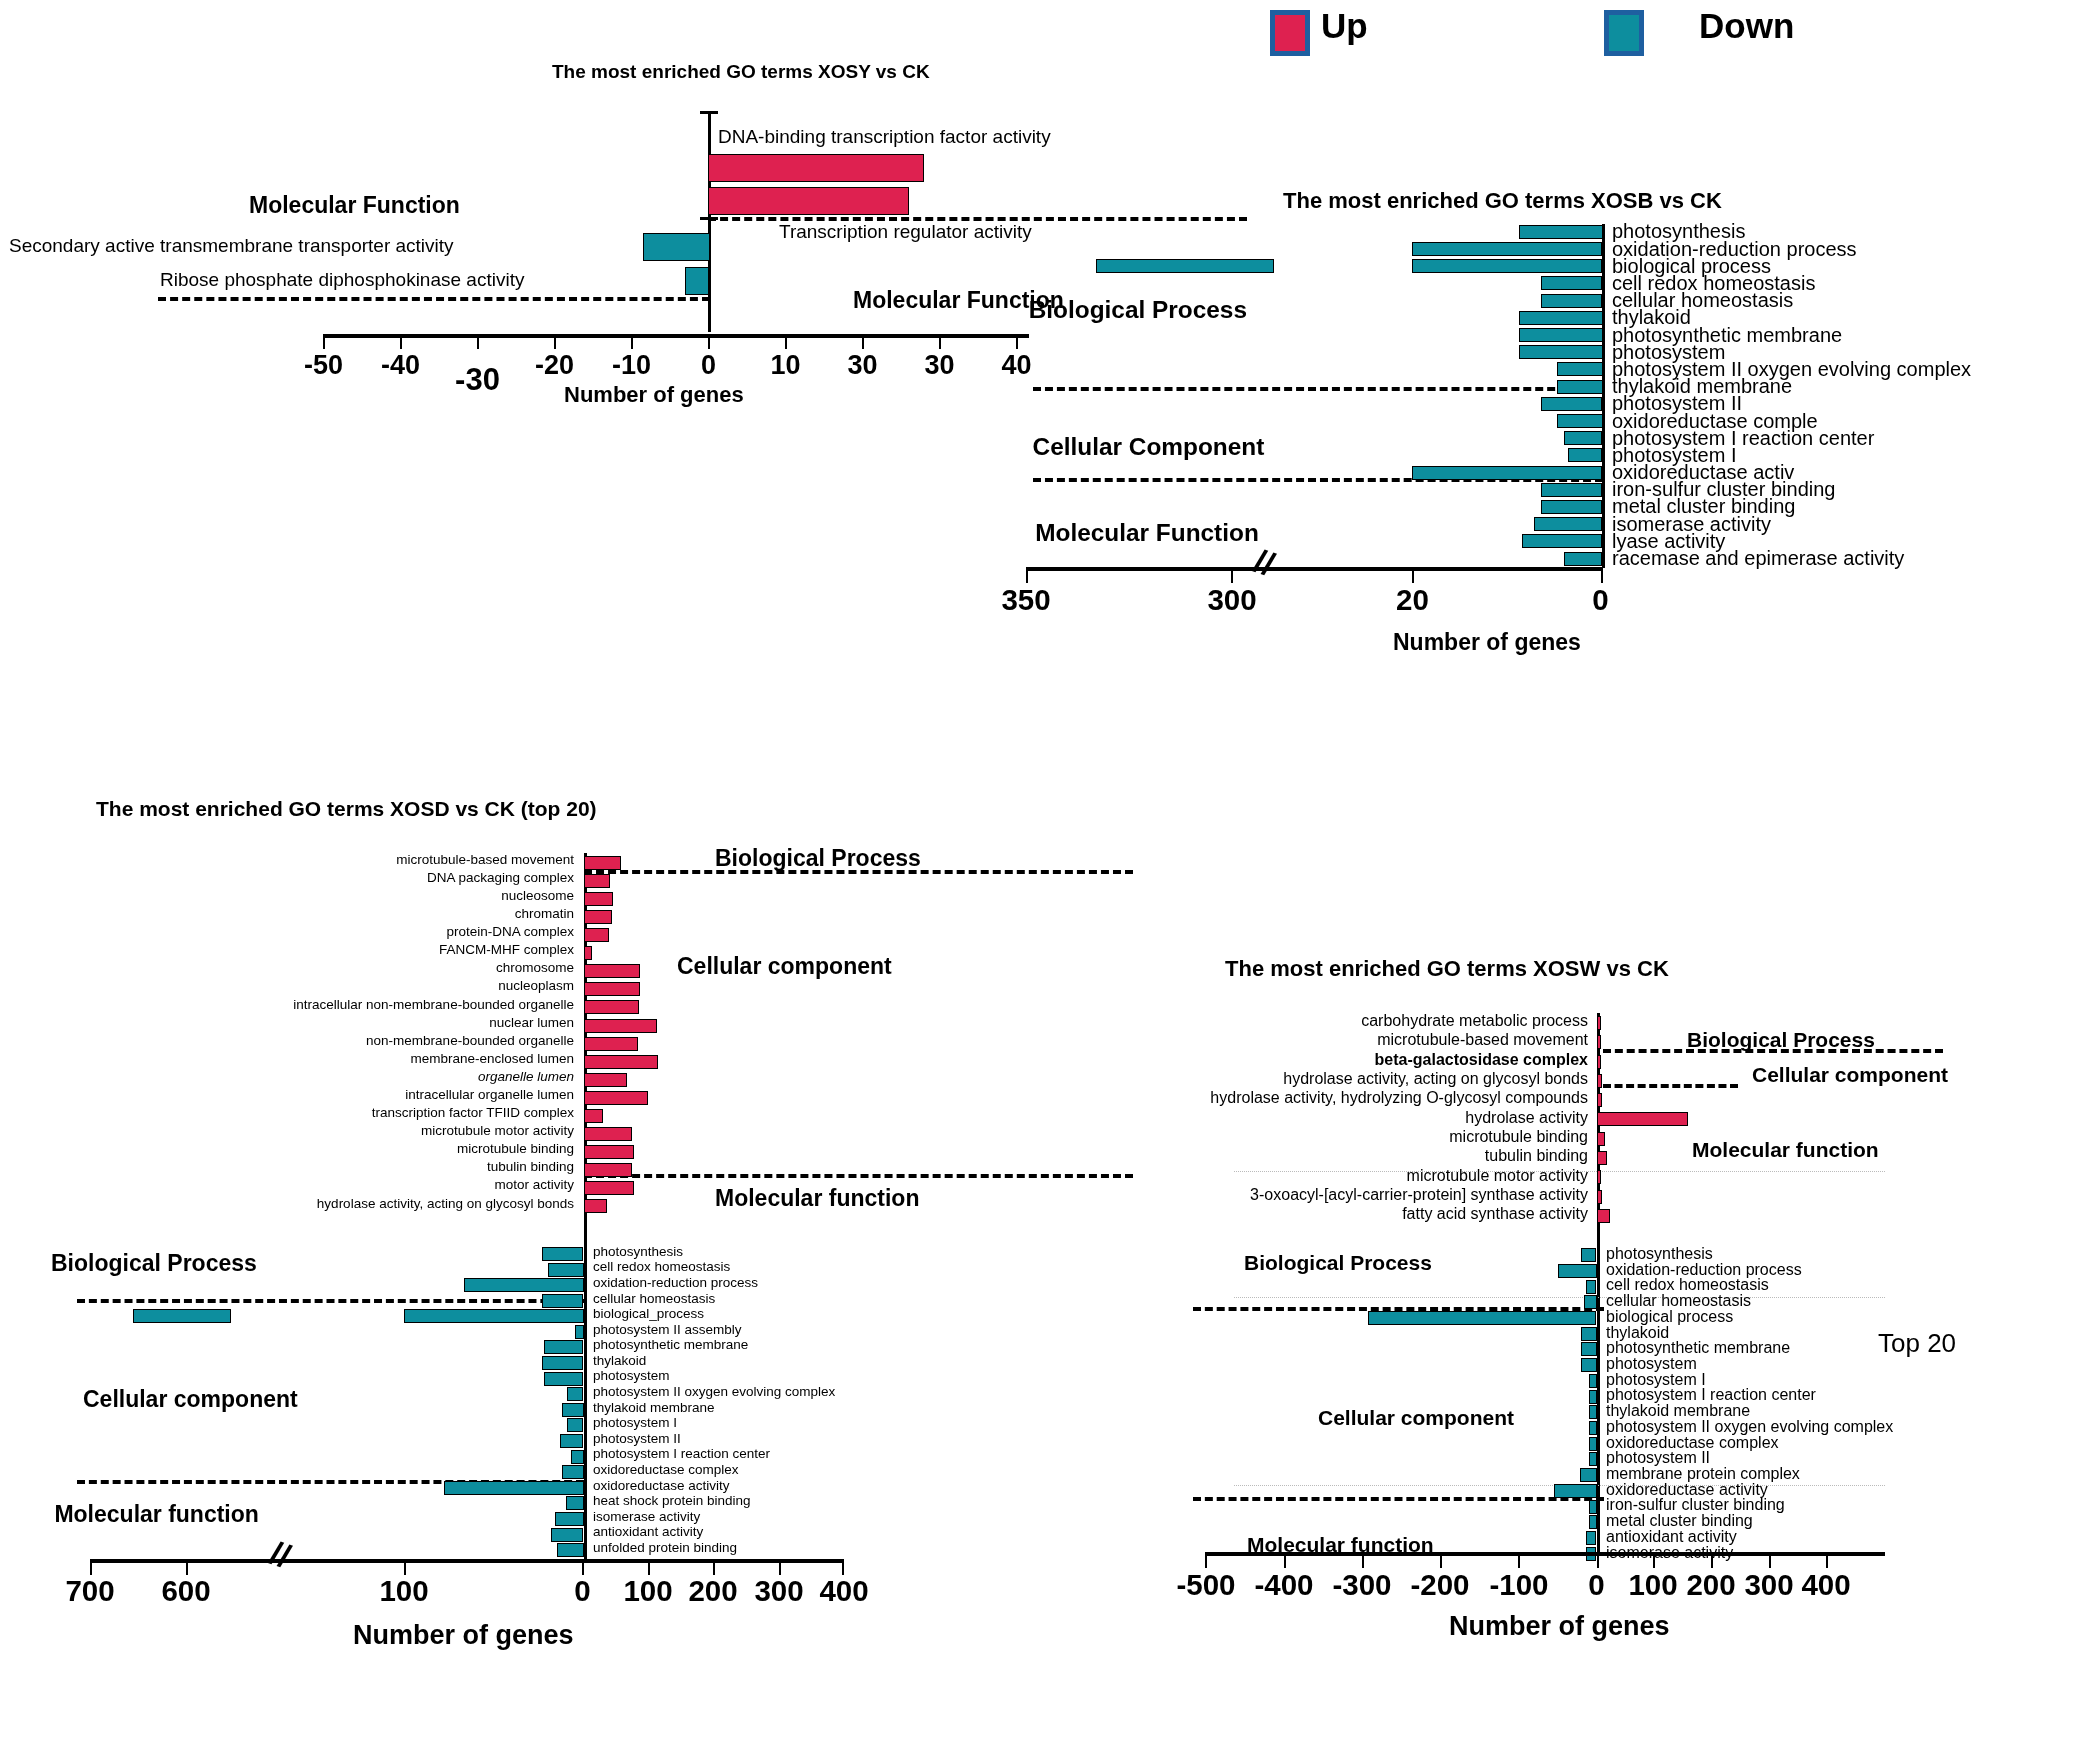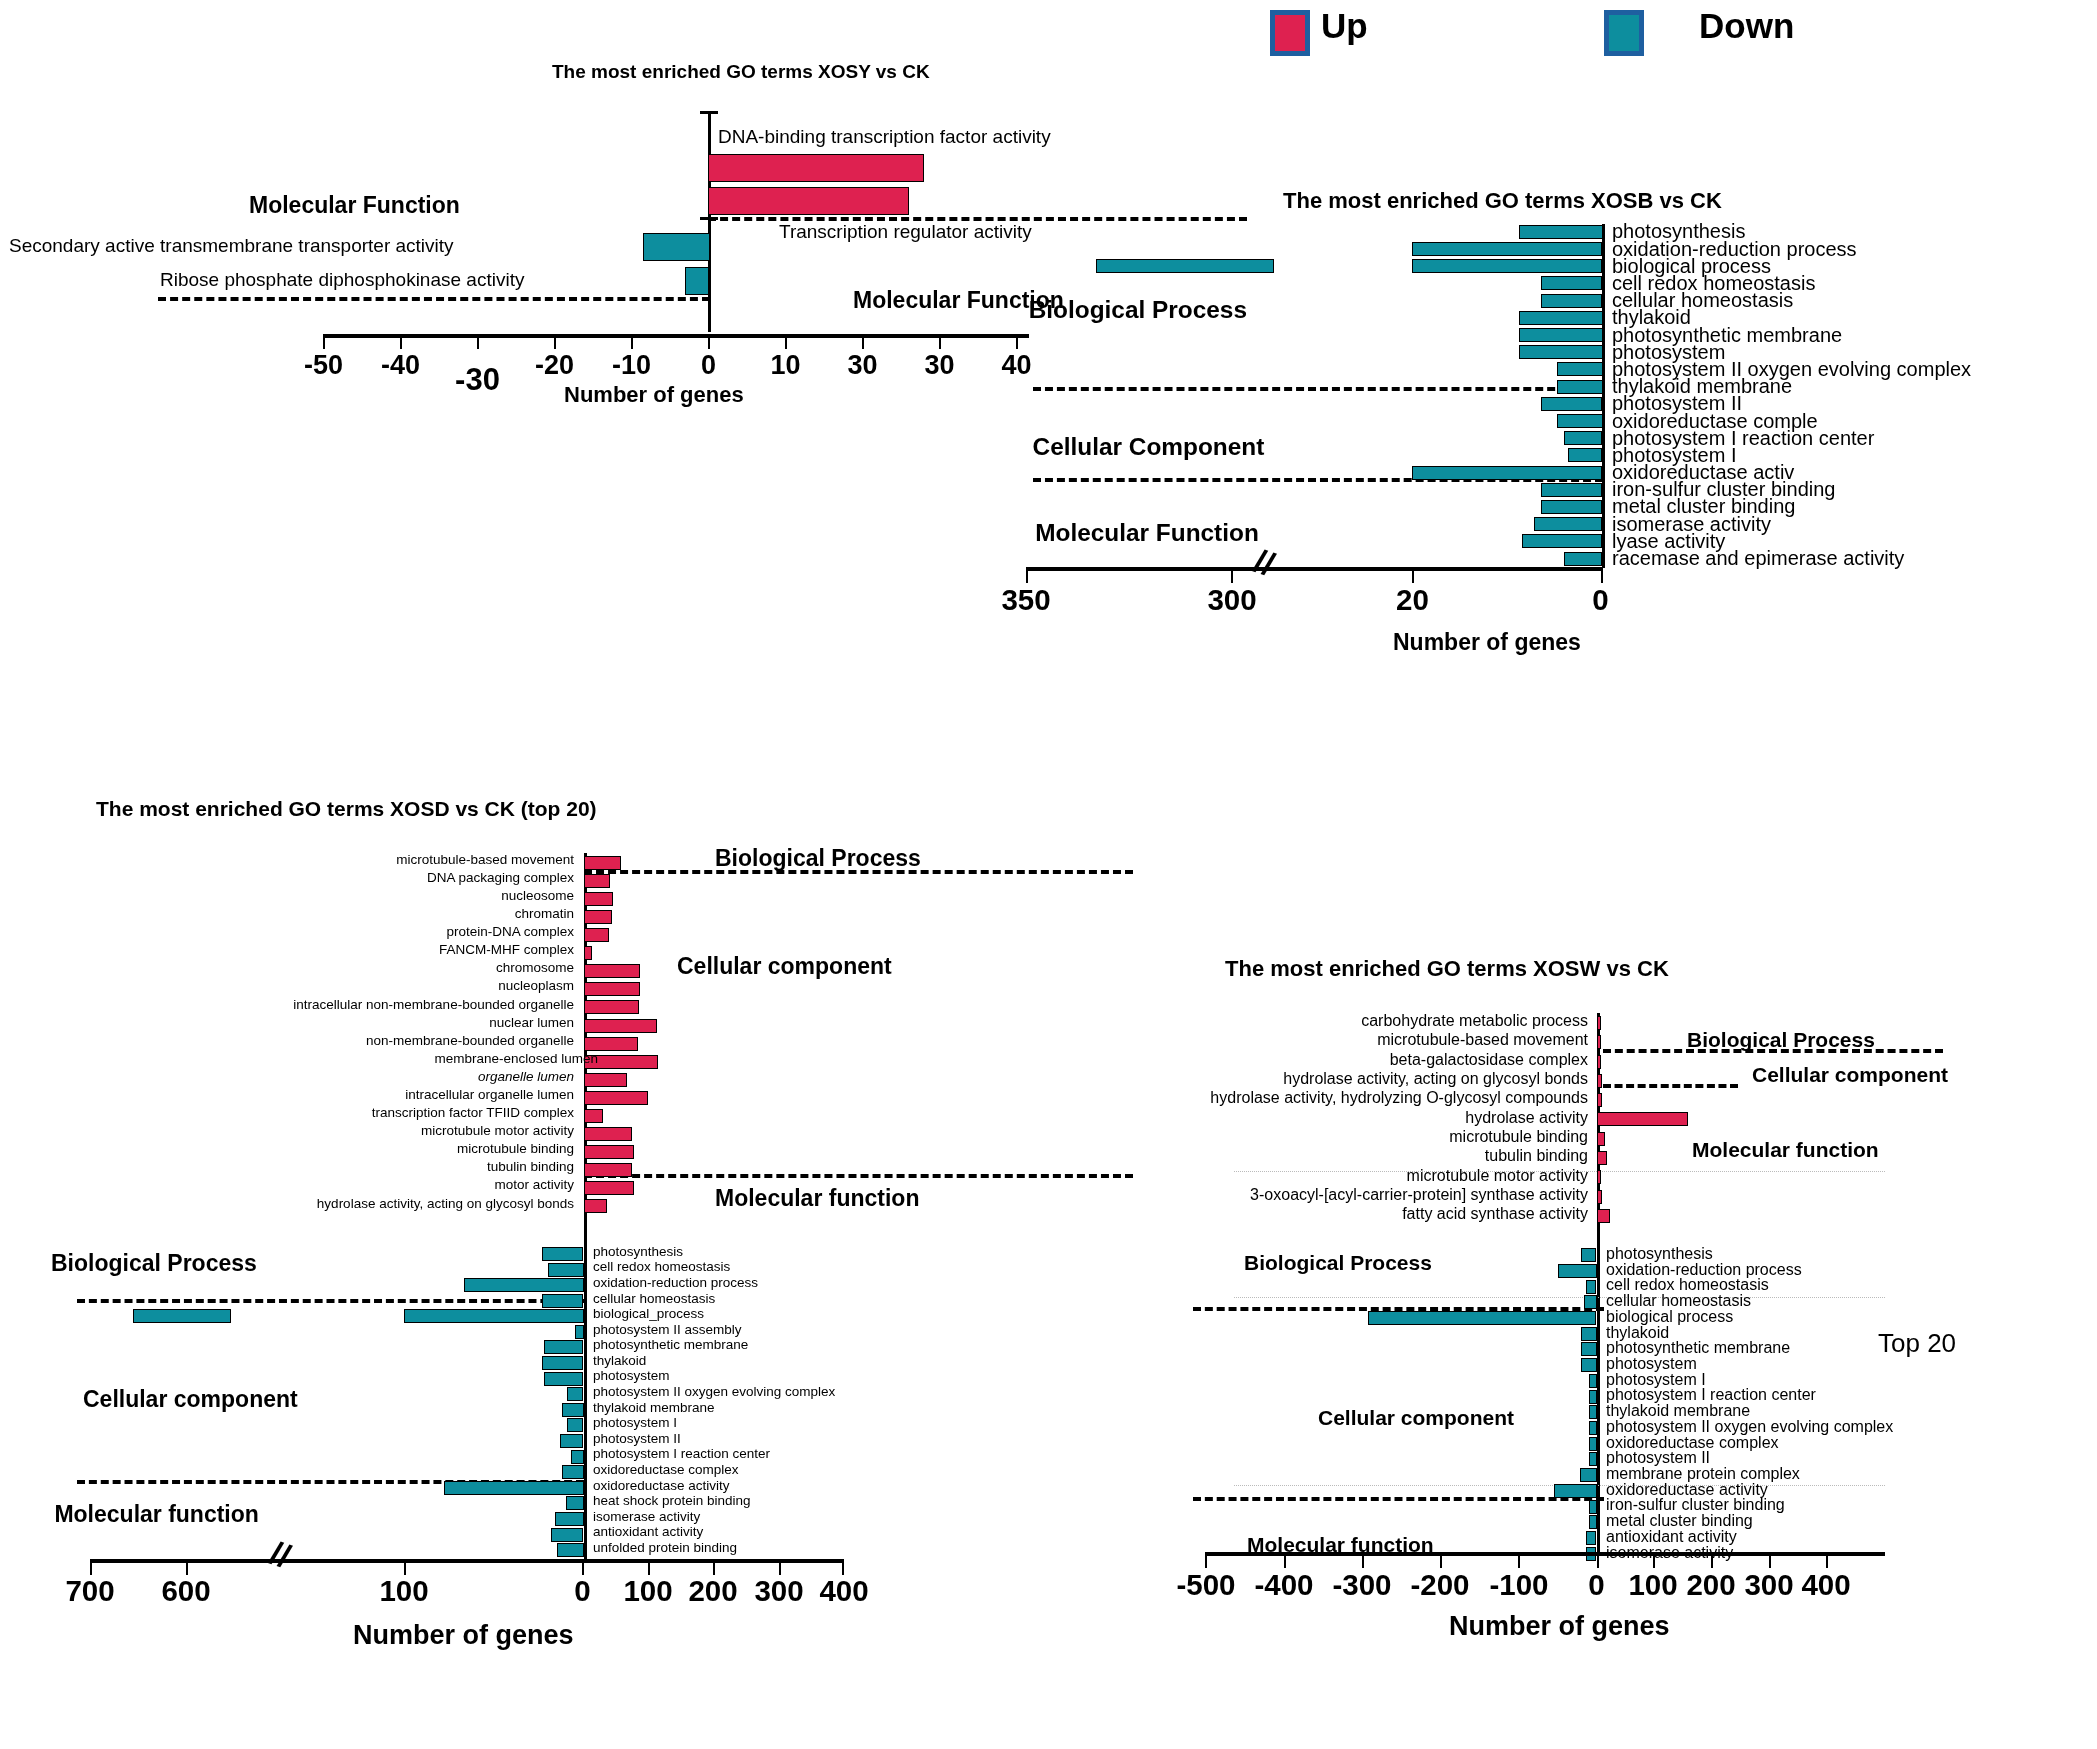--- a/index.html
+++ b/index.html
@@ -201,21 +201,21 @@
       <div class="lbl" style="position: absolute; top: 81px; font-size: 13.5px; right: 529px; text-align: right;">DNA packaging complex</div>
       <div class="lbl" style="position: absolute; top: 99px; font-size: 13.5px; right: 529px; text-align: right;">nucleosome</div>
       <div class="lbl" style="position: absolute; top: 117px; font-size: 13.5px; right: 529px; text-align: right;">chromatin</div>
       <div class="lbl" style="position: absolute; top: 135px; font-size: 13.5px; right: 529px; text-align: right;">protein-DNA complex</div>
       <div class="lbl" style="position: absolute; top: 153px; font-size: 13.5px; right: 529px; text-align: right;">FANCM-MHF complex</div>
       <div class="lbl" style="position: absolute; top: 171px; font-size: 13.5px; right: 529px; text-align: right;">chromosome</div>
       <div class="lbl" style="position: absolute; top: 189px; font-size: 13.5px; right: 529px; text-align: right;">nucleoplasm</div>
       <div class="lbl" style="position: absolute; top: 208px; font-size: 13.5px; right: 529px; text-align: right;">intracellular non-membrane-bounded organelle</div>
       <div class="lbl" style="position: absolute; top: 226px; font-size: 13.5px; right: 529px; text-align: right;">nuclear lumen</div>
       <div class="lbl" style="position: absolute; top: 244px; font-size: 13.5px; right: 529px; text-align: right;">non-membrane-bounded organelle</div>
-      <div class="lbl" style="position: absolute; top: 262px; font-size: 13.5px; right: 505px; text-align: right;">membrane-enclosed lumen</div>
+      <div class="lbl" style="position: absolute; top: 262px; font-size: 13.5px; right: 529px; text-align: right;">membrane-enclosed lumen</div>
       <div class="lbl" style="position: absolute; top: 280px; font-size: 13.5px; right: 529px; text-align: right; font-style: italic;">organelle lumen</div>
       <div class="lbl" style="position: absolute; top: 298px; font-size: 13.5px; right: 529px; text-align: right;">intracellular organelle lumen</div>
       <div class="lbl" style="position: absolute; top: 316px; font-size: 13.5px; right: 529px; text-align: right;">transcription factor TFIID complex</div>
       <div class="lbl" style="position: absolute; top: 334px; font-size: 13.5px; right: 529px; text-align: right;">microtubule motor activity</div>
       <div class="lbl" style="position: absolute; top: 352px; font-size: 13.5px; right: 529px; text-align: right;">microtubule binding</div>
       <div class="lbl" style="position: absolute; top: 370px; font-size: 13.5px; right: 529px; text-align: right;">tubulin binding</div>
       <div class="lbl" style="position: absolute; top: 388px; font-size: 13.5px; right: 529px; text-align: left;">motor activity</div>
       <div class="lbl" style="position: absolute; top: 407px; font-size: 13.5px; right: 529px; text-align: right;">hydrolase activity, acting on glycosyl bonds</div>
     </div>
   <div id="xosd-dn-bars">
@@ -319,21 +319,21 @@
       <div class="bar up" style="left: 507px; top: 182px; width: 91px; height: 14px;"></div>
       <div class="bar up" style="left: 507px; top: 202px; width: 8px; height: 14px;"></div>
       <div class="bar up" style="left: 507px; top: 221px; width: 10.3px; height: 14px;"></div>
       <div class="bar up" style="left: 507px; top: 240px; width: 3.8px; height: 14px;"></div>
       <div class="bar up" style="left: 507px; top: 260px; width: 4.6px; height: 14px;"></div>
       <div class="bar up" style="left: 507px; top: 279px; width: 12.6px; height: 14px;"></div>
     </div>
   <div id="xosw-up-labels">
       <div class="lbl" style="position: absolute; top: 82px; font-size: 16px; right: 509px; text-align: right;">carbohydrate metabolic process</div>
       <div class="lbl" style="position: absolute; top: 101px; font-size: 16px; right: 509px; text-align: right;">microtubule-based movement</div>
-      <div class="lbl" style="position: absolute; top: 121px; font-size: 16px; right: 509px; text-align: right;">beta-galactosidase complex</div>
+      <div class="lbl" style="position: absolute; top: 121px; font-size: 16px; right: 509px; text-align: right; font-weight: bold;">beta-galactosidase complex</div>
       <div class="lbl" style="position: absolute; top: 140px; font-size: 16px; right: 509px; text-align: right;">hydrolase activity, acting on glycosyl bonds</div>
       <div class="lbl" style="position: absolute; top: 159px; font-size: 16px; right: 509px; text-align: right;">hydrolase activity, hydrolyzing O-glycosyl compounds</div>
       <div class="lbl" style="position: absolute; top: 179px; font-size: 16px; right: 509px; text-align: right;">hydrolase activity</div>
       <div class="lbl" style="position: absolute; top: 198px; font-size: 16px; right: 509px; text-align: right;">microtubule binding</div>
       <div class="lbl" style="position: absolute; top: 217px; font-size: 16px; right: 509px; text-align: right;">tubulin binding</div>
       <div class="lbl" style="position: absolute; top: 237px; font-size: 16px; right: 509px; text-align: right;">microtubule motor activity</div>
       <div class="lbl" style="position: absolute; top: 256px; font-size: 16px; right: 509px; text-align: right;">3-oxoacyl-[acyl-carrier-protein] synthase activity</div>
       <div class="lbl" style="position: absolute; top: 275px; font-size: 16px; right: 509px; text-align: right;">fatty acid synthase activity</div>
     </div>
   <div id="xosw-dn-bars">

